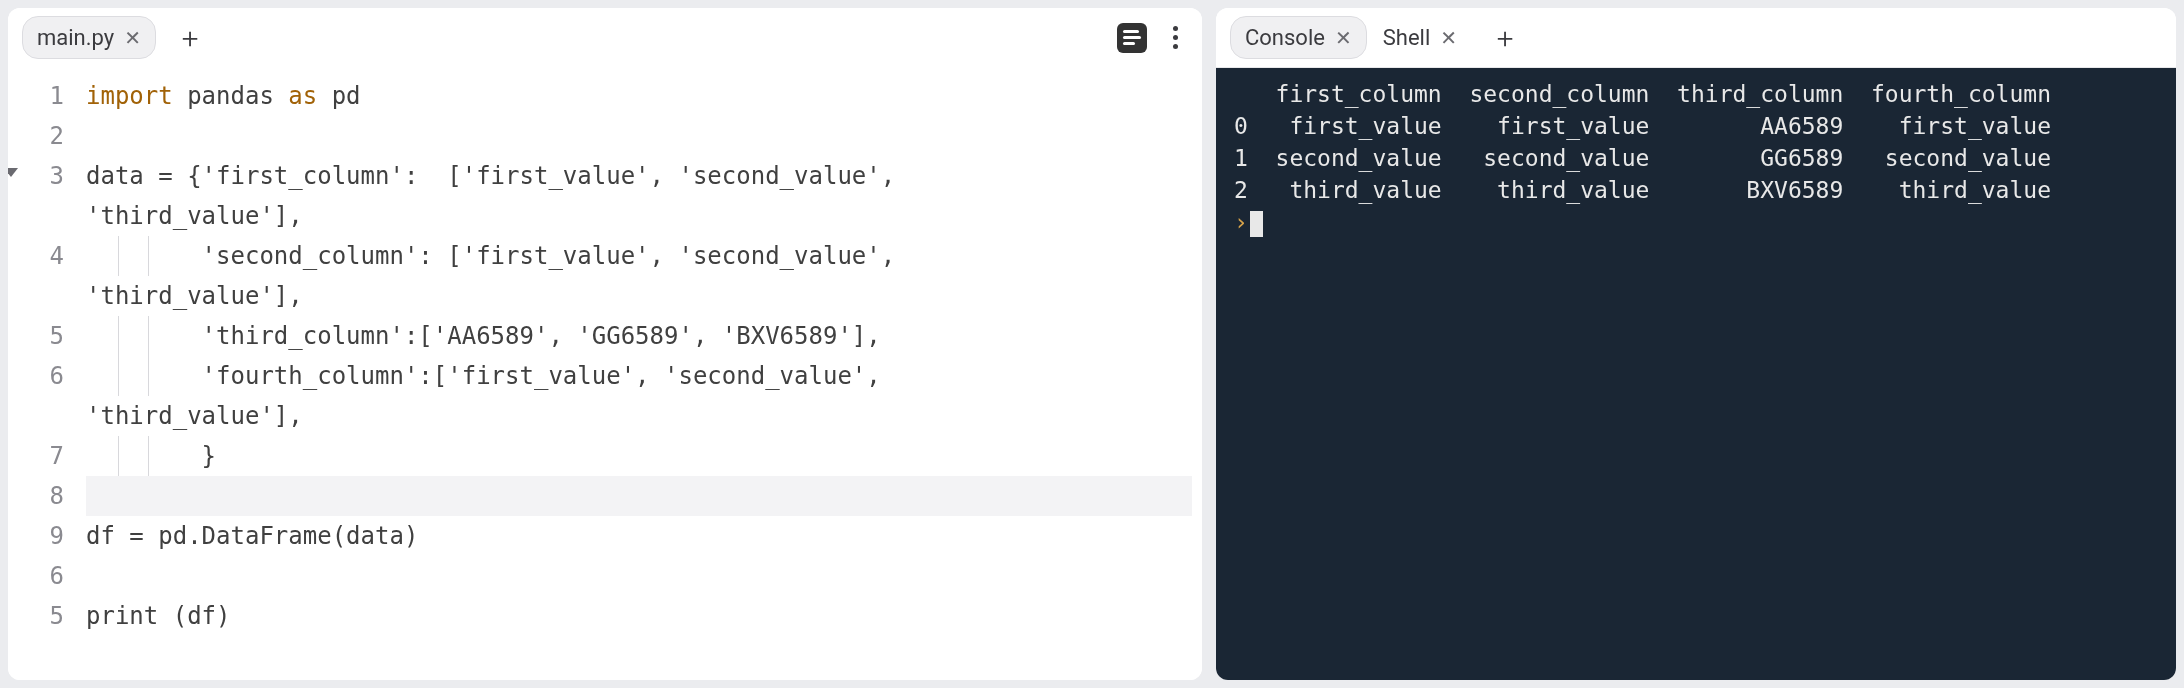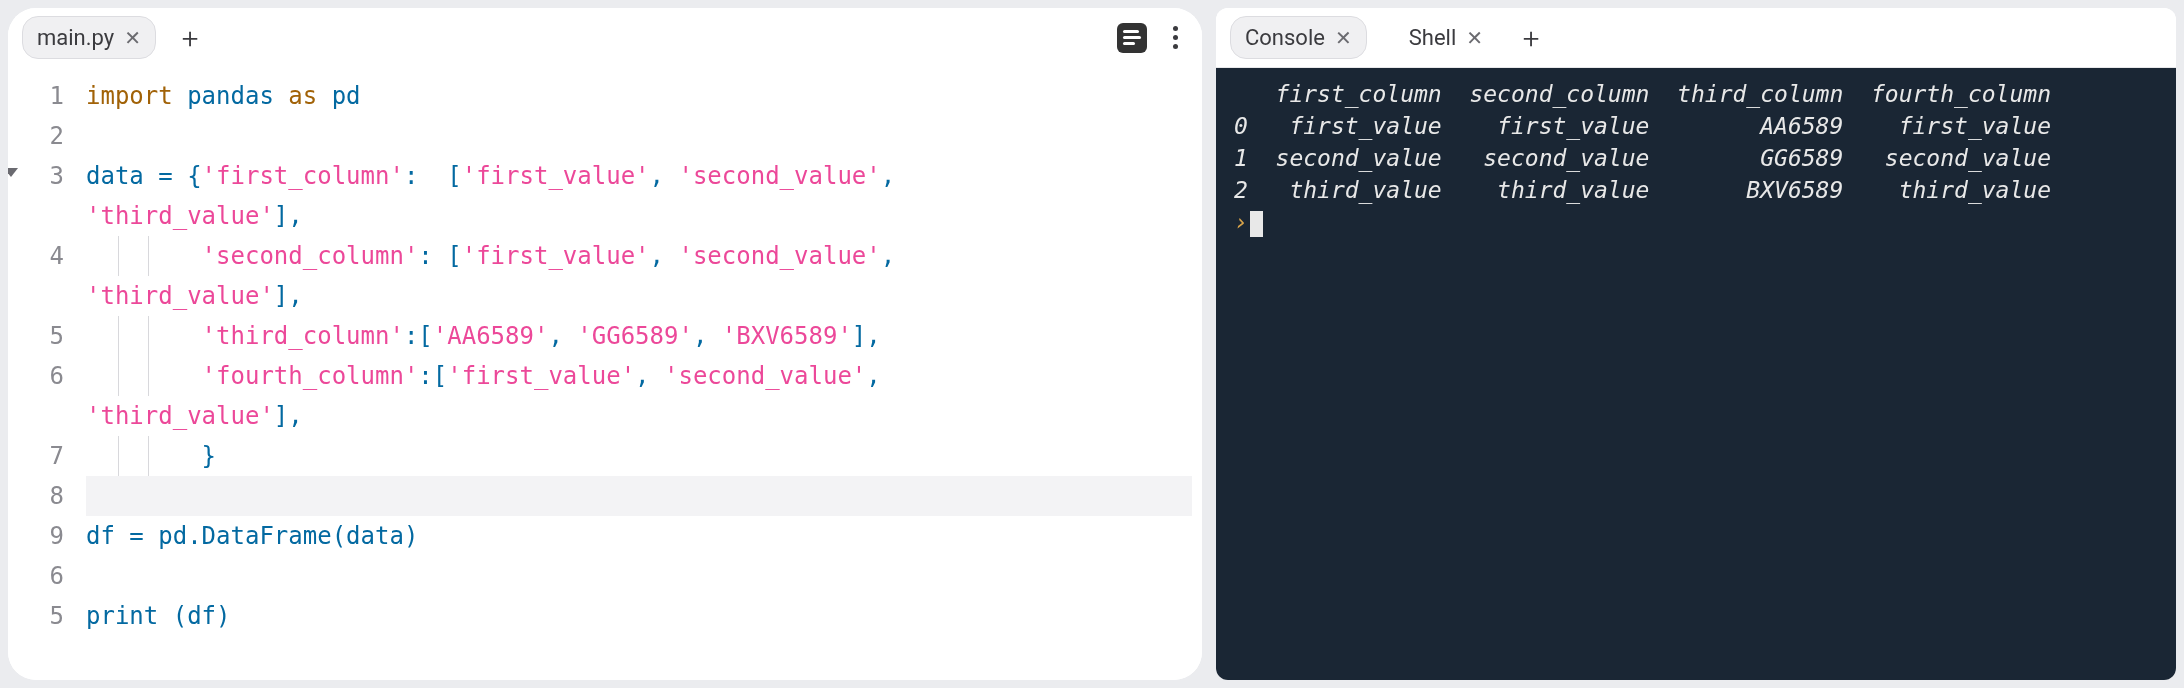--- a/index.html
+++ b/index.html
@@ -12,21 +12,21 @@
       height: 688px;
       width: 2184px;
     }
     .panel {
       background: #fff;
       border-radius: 12px;
       display: flex;
       flex-direction: column;
       overflow: hidden;
     }
-    .panel-left { flex: 1; border-radius: 28px; }
+    .panel-left { flex: 1; }
     .panel-right { flex: 0 0 960px; }
     .tab-bar {
       display: flex;
       align-items: center;
       height: 60px;
       padding: 0 14px;
       gap: 10px;
       background: #fff;
       border-bottom: 1px solid transparent;
       position: relative;
@@ -139,33 +139,32 @@
     .code-line { height: 40px; position: relative; }
     .code-line.current { background: #f3f3f5; }
     .indent-guide {
       position: absolute;
       top: 0;
       bottom: 0;
       width: 1px;
       background: #d8d8dc;
     }
     .kw { color: #a16207; }
-    .str { color: #ec4899; }
-    .normal { color: #0369a1; }
+    .str { color: #404040; }
+    .normal { color: #404040; }
     .console {
       flex: 1;
       background: #1a2634;
       color: #e8e8e8;
       font-family: "SF Mono", Monaco, Consolas, monospace;
       font-size: 23px;
       line-height: 32px;
       padding: 10px 18px;
       white-space: pre;
       overflow: auto;
-      font-style: italic;
     }
     .prompt-sym { color: #d6a24a; }
     .cursor-block {
       display: inline-block;
       width: 13px;
       height: 26px;
       background: #e8e8e8;
       vertical-align: middle;
       margin-left: 2px;
     }
@@ -211,21 +210,21 @@
         <div class="ln">9</div>
         <div class="ln">6</div>
         <div class="ln">5</div>
       </div>
     <div class="code" id="code-body"><div class="code-line"><span class="kw">import</span><span class="normal"> pandas </span><span class="kw">as</span><span class="normal"> pd</span></div><div class="code-line"></div><div class="code-line"><span class="normal">data = {</span><span class="str">'first_column'</span><span class="normal">:  [</span><span class="str">'first_value'</span><span class="normal">, </span><span class="str">'second_value'</span><span class="normal">, </span></div><div class="code-line"><span class="str">'third_value'</span><span class="normal">],</span></div><div class="code-line"><div class="indent-guide" style="left: 32px;"></div><div class="indent-guide" style="left: 62px;"></div><span class="normal">        </span><span class="str">'second_column'</span><span class="normal">: [</span><span class="str">'first_value'</span><span class="normal">, </span><span class="str">'second_value'</span><span class="normal">, </span></div><div class="code-line"><span class="str">'third_value'</span><span class="normal">],</span></div><div class="code-line"><div class="indent-guide" style="left: 32px;"></div><div class="indent-guide" style="left: 62px;"></div><span class="normal">        </span><span class="str">'third_column'</span><span class="normal">:[</span><span class="str">'AA6589'</span><span class="normal">, </span><span class="str">'GG6589'</span><span class="normal">, </span><span class="str">'BXV6589'</span><span class="normal">],</span></div><div class="code-line"><div class="indent-guide" style="left: 32px;"></div><div class="indent-guide" style="left: 62px;"></div><span class="normal">        </span><span class="str">'fourth_column'</span><span class="normal">:[</span><span class="str">'first_value'</span><span class="normal">, </span><span class="str">'second_value'</span><span class="normal">, </span></div><div class="code-line"><span class="str">'third_value'</span><span class="normal">],</span></div><div class="code-line"><div class="indent-guide" style="left: 32px;"></div><div class="indent-guide" style="left: 62px;"></div><span class="normal">        }</span></div><div class="code-line current"></div><div class="code-line"><span class="normal">df = pd.DataFrame(data)</span></div><div class="code-line"></div><div class="code-line"><span class="normal">print</span><span class="normal"> (df)</span></div></div>
   </div>
 </div>
 
 <div class="panel panel-right">
   <div class="tab-bar right-bar">
-    <div id="console-tabs" style="display:flex;gap:28px;align-items:center;">
+    <div id="console-tabs" style="display:flex;gap:2px;align-items:center;">
         <div class="tab active">
           <span>Console</span>
           <span class="tab-close">✕</span>
         </div>
         <div class="tab">
           <span>Shell</span>
           <span class="tab-close">✕</span>
         </div>
       </div>
     <div class="tab-add">＋</div>

